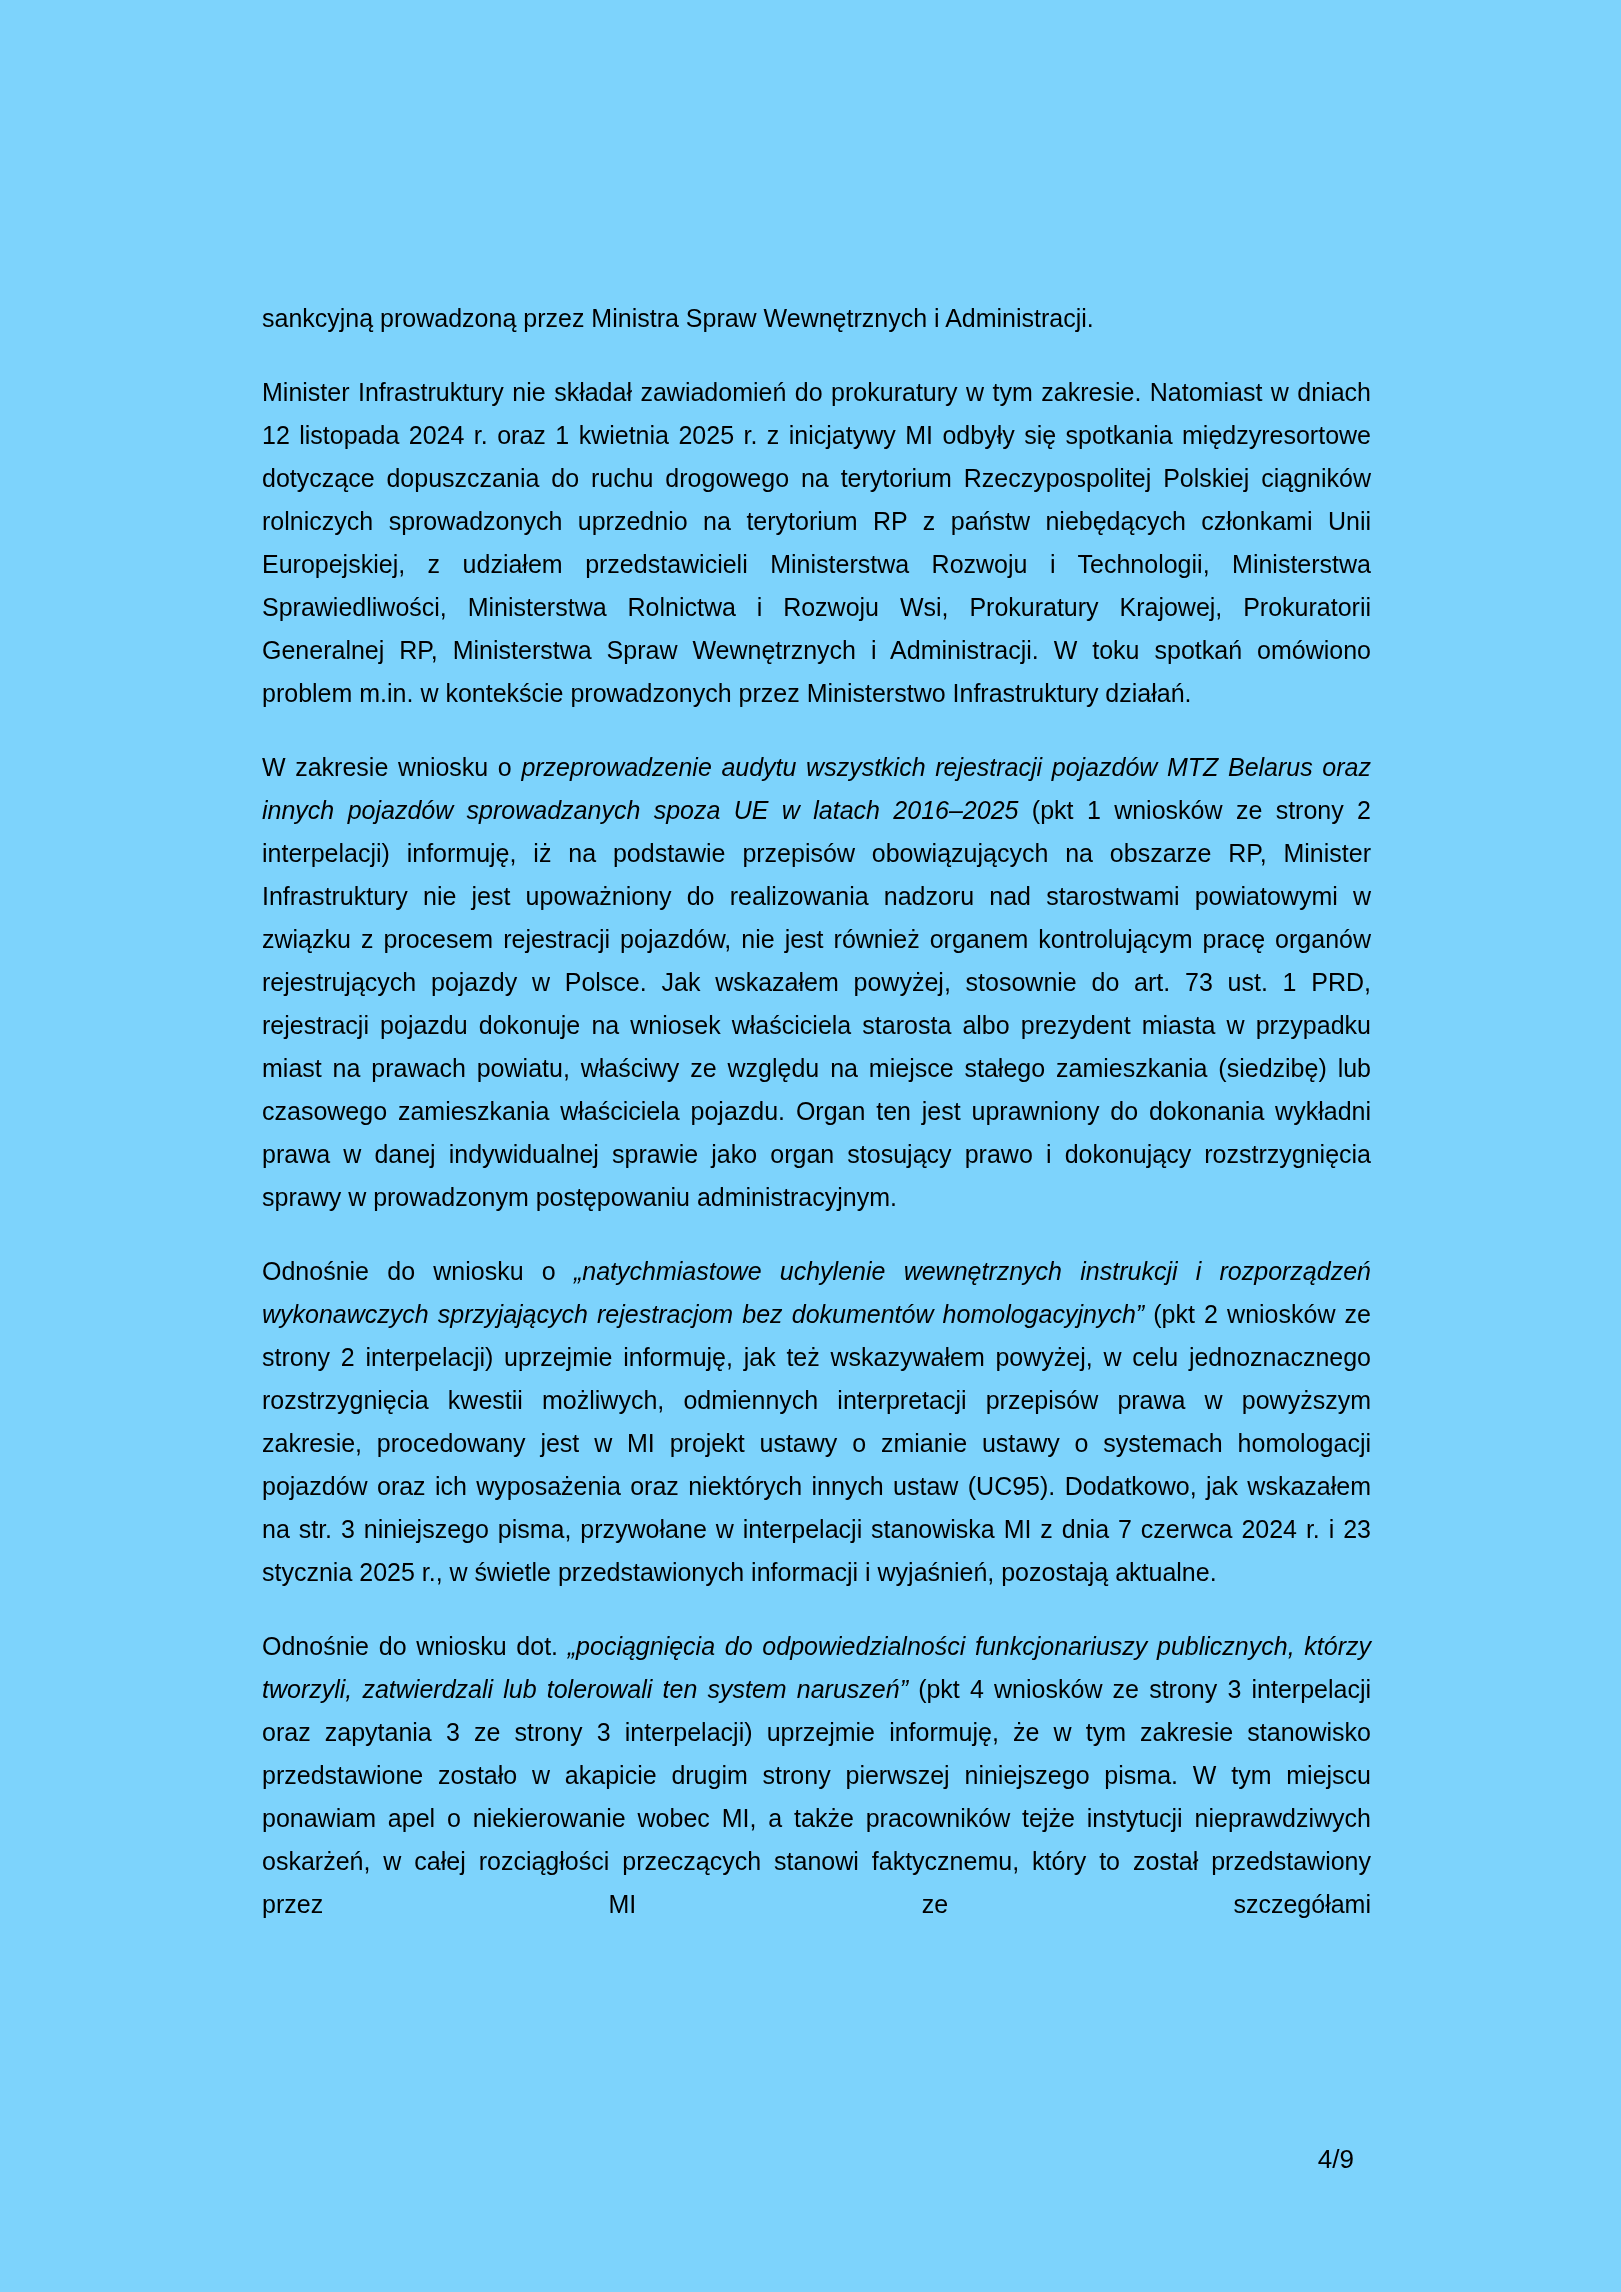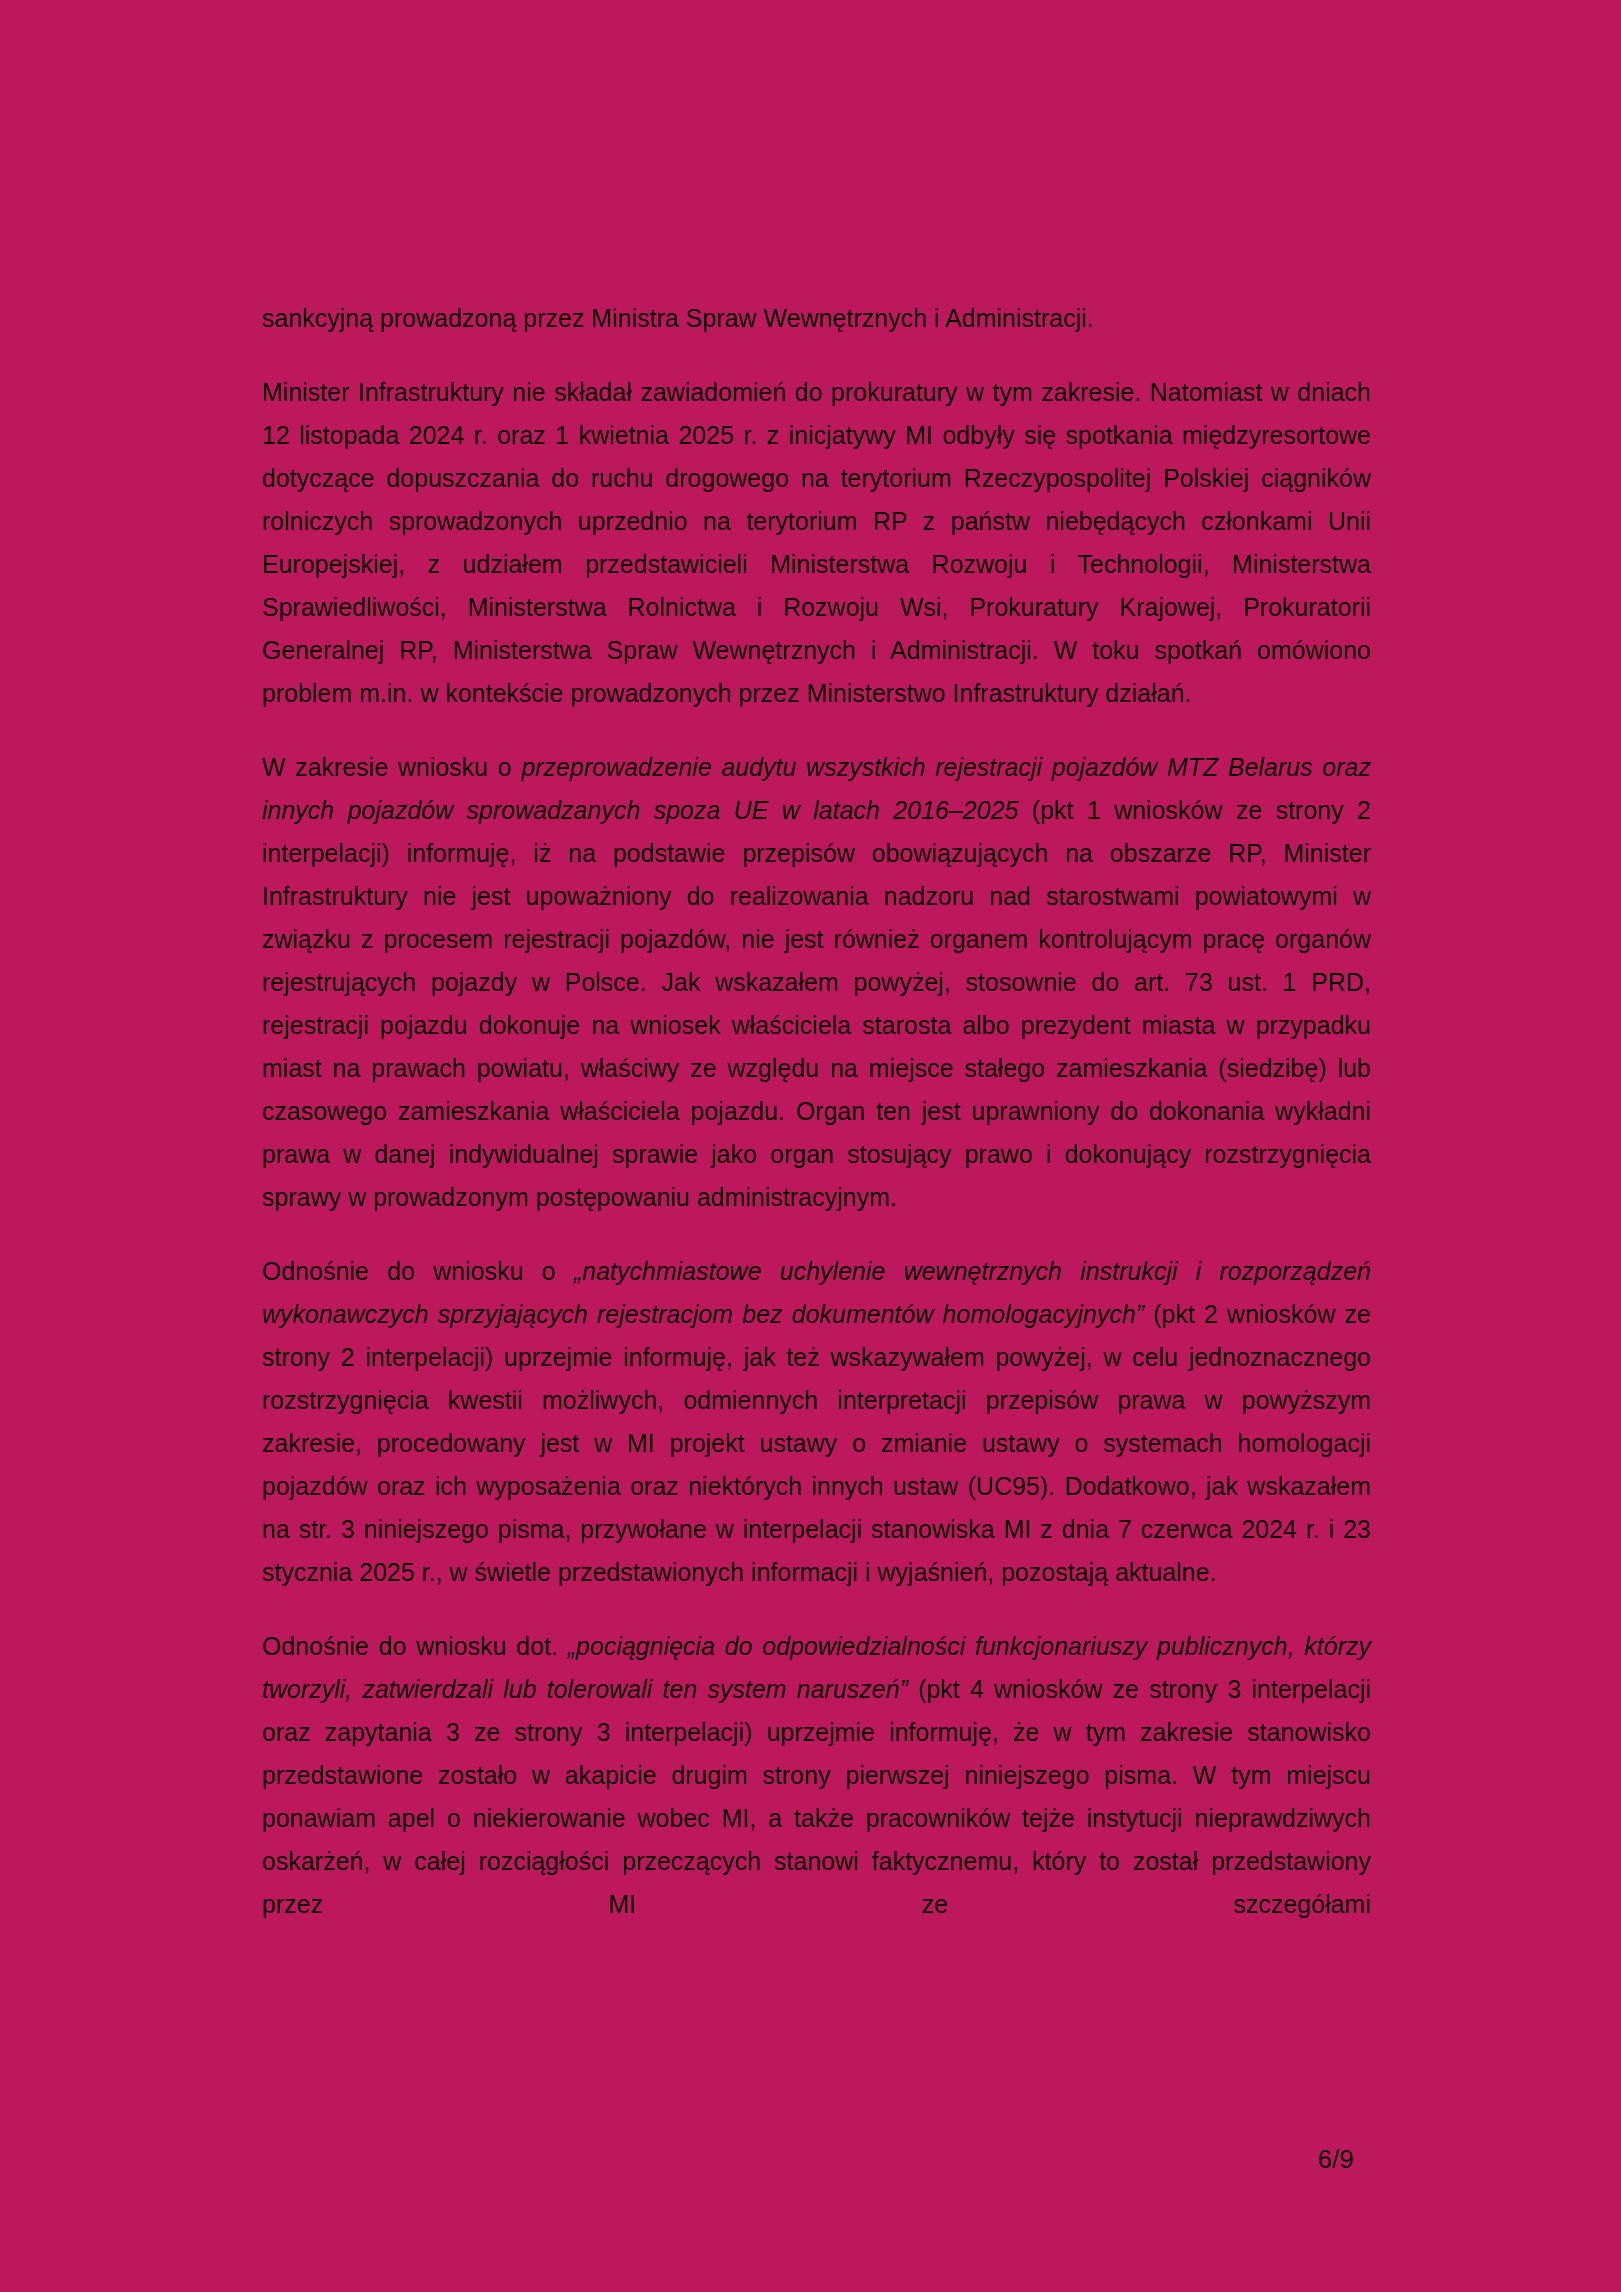--- a/index.html
+++ b/index.html
@@ -4,21 +4,21 @@
 <style>
   html, body {
     margin: 0;
     padding: 0;
     background: #ffffff;
   }
   .page {
     position: relative;
     width: 1622px;
     height: 2293px;
-    background: #be185d;
+    background: #7dd3fc;
     font-family: "Liberation Sans", "DejaVu Sans", sans-serif;
     color: #000000;
   }
   .body-text {
     position: absolute;
     left: 262px;
     top: 297px;
     width: 1109px;
   }
   p.para {
@@ -48,15 +48,15 @@
 <body>
 
 <div class="page">
   <div class="body-text">
       <p class="para"><span>sankcyjną prowadzoną przez Ministra Spraw Wewnętrznych i Administracji.</span></p>
       <p class="para"><span>Minister Infrastruktury nie składał zawiadomień do prokuratury w tym zakresie. Natomiast w dniach 12 listopada 2024 r. oraz 1 kwietnia 2025 r. z inicjatywy MI odbyły się spotkania międzyresortowe dotyczące dopuszczania do ruchu drogowego na terytorium Rzeczypospolitej Polskiej ciągników rolniczych sprowadzonych uprzednio na terytorium RP z państw niebędących członkami Unii Europejskiej, z udziałem przedstawicieli Ministerstwa Rozwoju i Technologii, Ministerstwa Sprawiedliwości, Ministerstwa Rolnictwa i Rozwoju Wsi, Prokuratury Krajowej, Prokuratorii Generalnej RP, Ministerstwa Spraw Wewnętrznych i Administracji. W toku spotkań omówiono problem m.in. w kontekście prowadzonych przez Ministerstwo Infrastruktury działań.</span></p>
       <p class="para"><span>W zakresie wniosku o </span><span class="italic">przeprowadzenie audytu wszystkich rejestracji pojazdów MTZ Belarus oraz innych pojazdów sprowadzanych spoza UE w latach 2016–2025</span><span> (pkt 1 wniosków ze strony 2 interpelacji) informuję, iż na podstawie przepisów obowiązujących na obszarze RP, Minister Infrastruktury nie jest upoważniony do realizowania nadzoru nad starostwami powiatowymi w związku z procesem rejestracji pojazdów, nie jest również organem kontrolującym pracę organów rejestrujących pojazdy w Polsce. Jak wskazałem powyżej, stosownie do art. 73 ust. 1 PRD, rejestracji pojazdu dokonuje na wniosek właściciela starosta albo prezydent miasta w przypadku miast na prawach powiatu, właściwy ze względu na miejsce stałego zamieszkania (siedzibę) lub czasowego zamieszkania właściciela pojazdu. Organ ten jest uprawniony do dokonania wykładni prawa w danej indywidualnej sprawie jako organ stosujący prawo i dokonujący rozstrzygnięcia sprawy w prowadzonym postępowaniu administracyjnym.</span></p>
       <p class="para"><span>Odnośnie do wniosku o </span><span class="italic">„natychmiastowe uchylenie wewnętrznych instrukcji i rozporządzeń wykonawczych sprzyjających rejestracjom bez dokumentów homologacyjnych”</span><span> (pkt 2 wniosków ze strony 2 interpelacji) uprzejmie informuję, jak też wskazywałem powyżej, w celu jednoznacznego rozstrzygnięcia kwestii możliwych, odmiennych interpretacji przepisów prawa w powyższym zakresie, procedowany jest w MI projekt ustawy o zmianie ustawy o systemach homologacji pojazdów oraz ich wyposażenia oraz niektórych innych ustaw (UC95). Dodatkowo, jak wskazałem na str. 3 niniejszego pisma, przywołane w interpelacji stanowiska MI z dnia 7 czerwca 2024 r. i 23 stycznia 2025 r., w świetle przedstawionych informacji i wyjaśnień, pozostają aktualne.</span></p>
       <p class="para justify-last"><span>Odnośnie do wniosku dot. </span><span class="italic">„pociągnięcia do odpowiedzialności funkcjonariuszy publicznych, którzy tworzyli, zatwierdzali lub tolerowali ten system naruszeń”</span><span> (pkt 4 wniosków ze strony 3 interpelacji oraz zapytania 3 ze strony 3 interpelacji) uprzejmie informuję, że w tym zakresie stanowisko przedstawione zostało w akapicie drugim strony pierwszej niniejszego pisma. W tym miejscu ponawiam apel o niekierowanie wobec MI, a także pracowników tejże instytucji nieprawdziwych oskarżeń, w całej rozciągłości przeczących stanowi faktycznemu, który to został przedstawiony przez MI ze szczegółami</span></p>
     </div>
-  <div class="footer">6/9</div>
+  <div class="footer">4/9</div>
 </div>
 
 
 </body></html>

